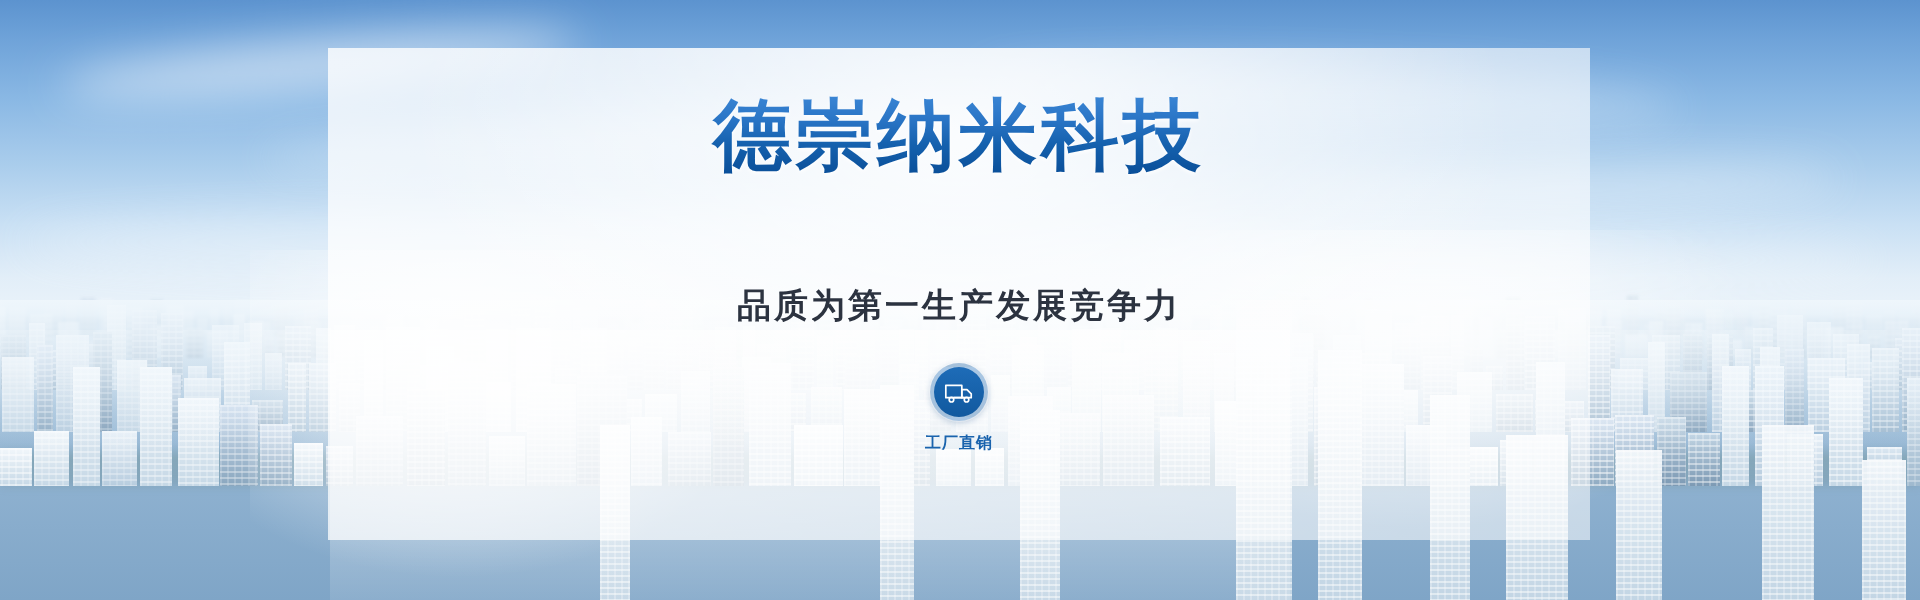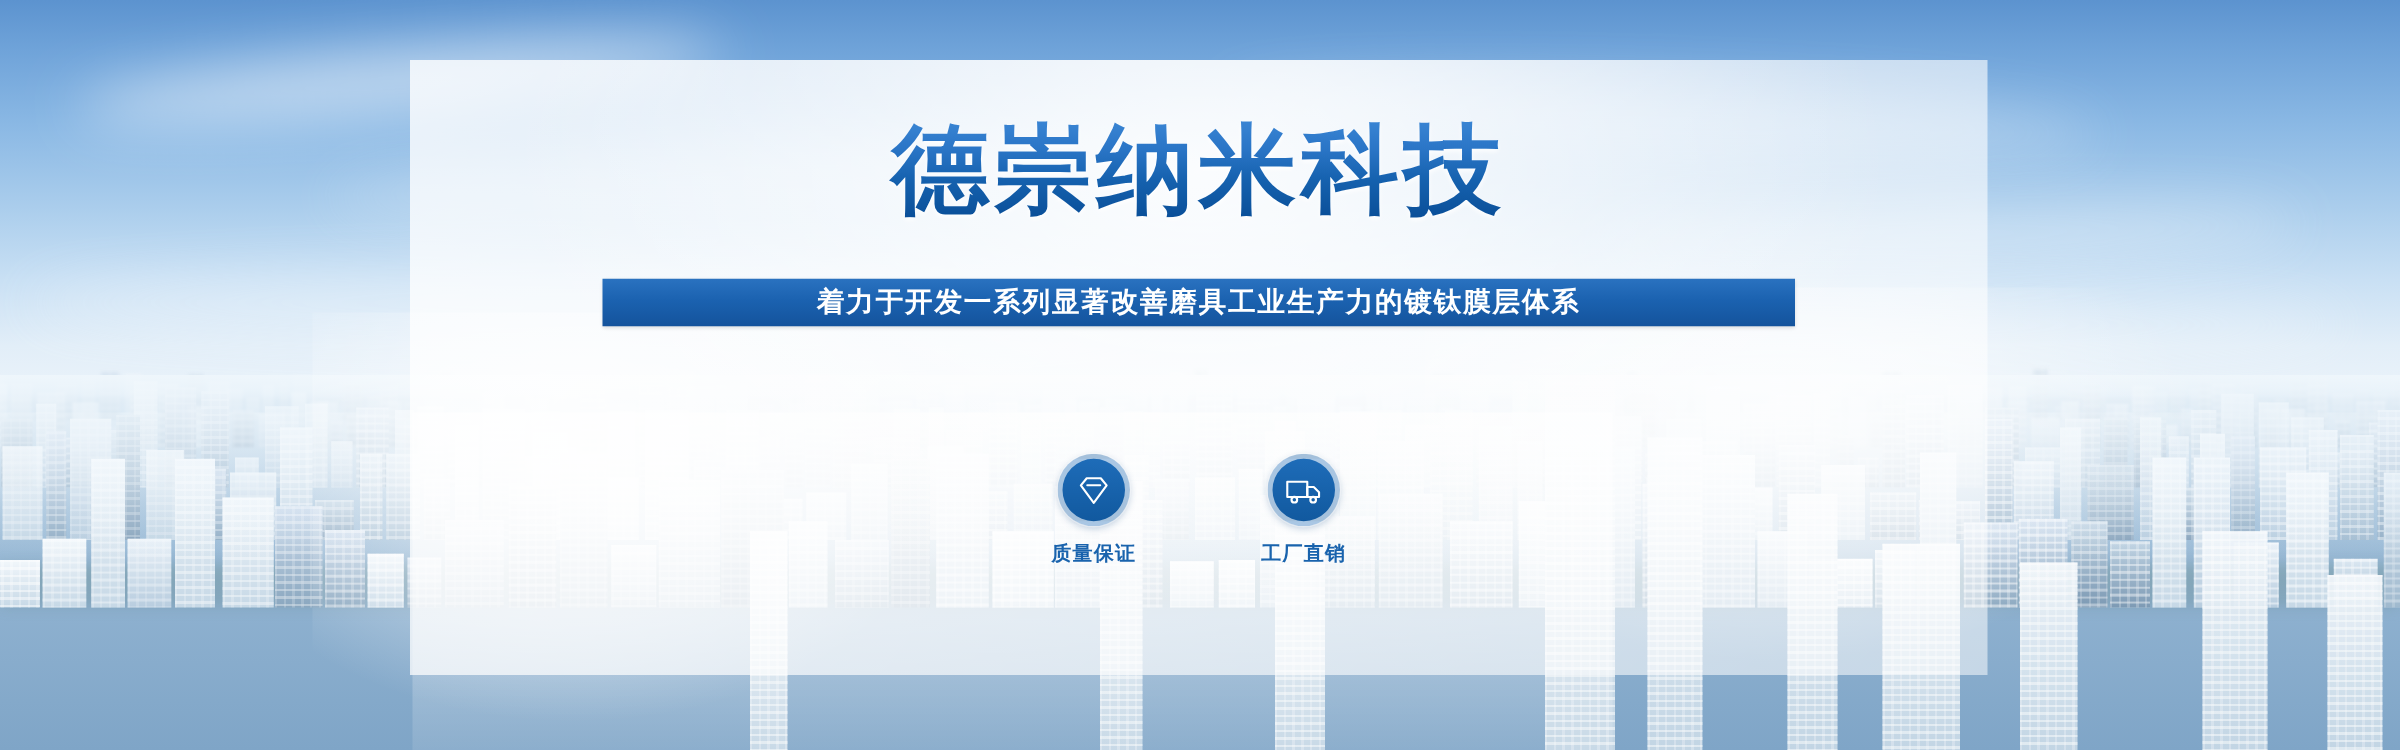--- a/index.html
+++ b/index.html
@@ -1435,36 +1435,25 @@
   <div class="glow-r"></div>
 
   <div class="panel">
     <div class="panel-inner-glow"></div>
   </div>
 
   <div class="content">
 
     <h1 class="title">德崇纳米科技</h1>
 
-    <div class="tagline-bar">
-      <span>着力于开发一系列显著改善磨具工业生产力的镀钛膜层体系</span>
-    </div>
-
+
+    <div class="slogan">品质为第一生产发展竞争力</div>
 
     <div class="features">
 
-      <div class="feature">
-        <div class="feat-circle">
-          <svg width="30" height="30" viewBox="0 0 32 32" fill="none" stroke="#ffffff" stroke-width="1.8" stroke-linejoin="round" stroke-linecap="round">
-            <path d="M5 12 L10 6 H22 L27 12 L16 27 Z"></path>
-            <line x1="10.5" y1="12" x2="21.5" y2="12"></line>
-          </svg>
-        </div>
-        <div class="feat-label">质量保证</div>
-      </div>
 
 
 
       <div class="feature">
         <div class="feat-circle">
           <svg width="32" height="32" viewBox="0 0 34 32" fill="none" stroke="#ffffff" stroke-width="1.8" stroke-linejoin="round" stroke-linecap="round">
             <path d="M3 9 H20 V22 H3 Z"></path>
             <path d="M20 13.5 H25.5 L30 18 V22 H20 Z"></path>
             <circle cx="9" cy="24.2" r="2.4"></circle>
             <circle cx="25" cy="24.2" r="2.4"></circle>

